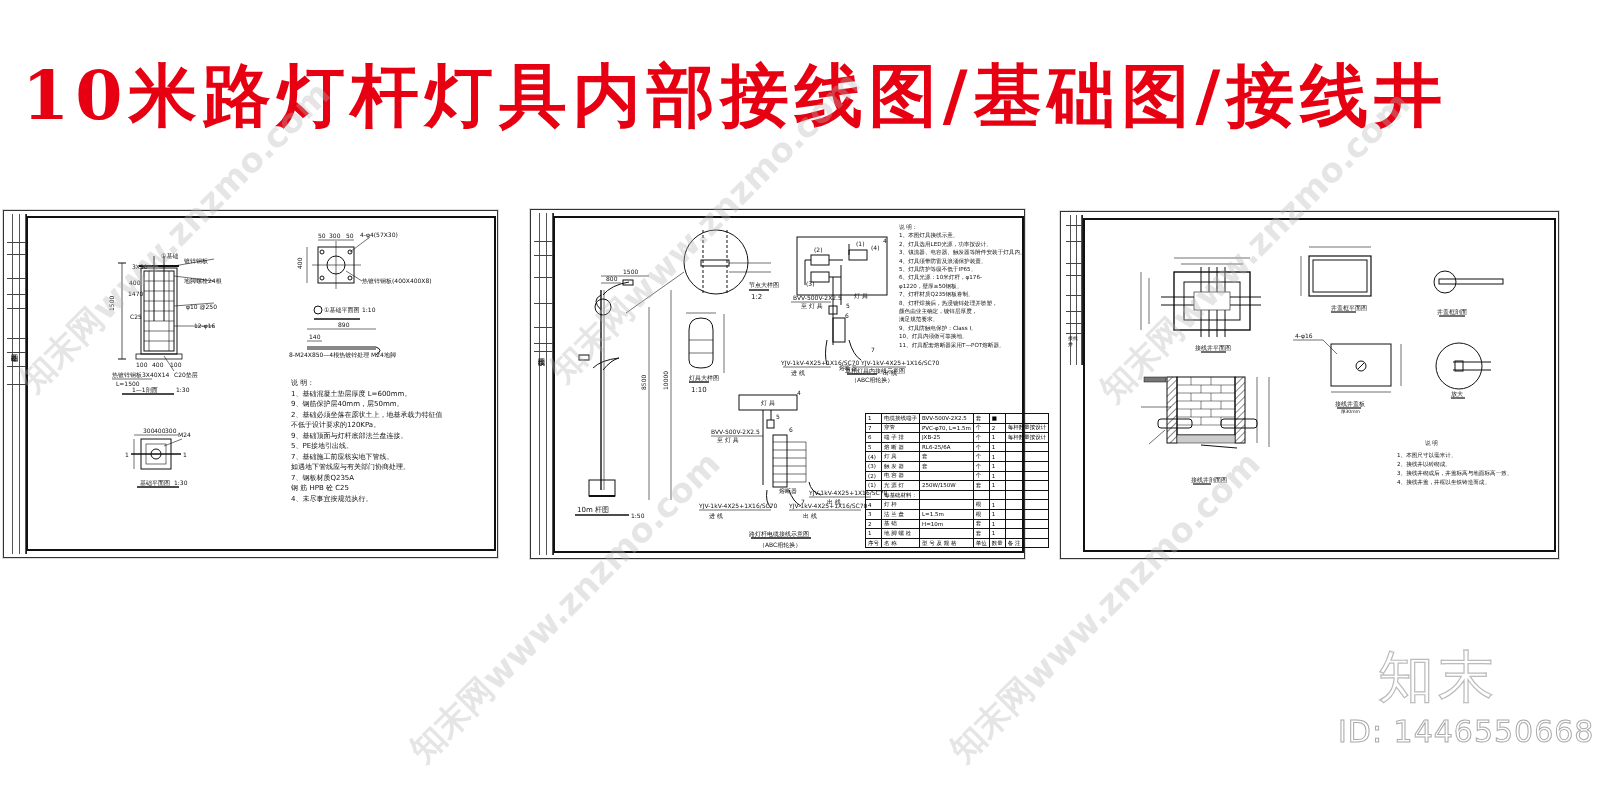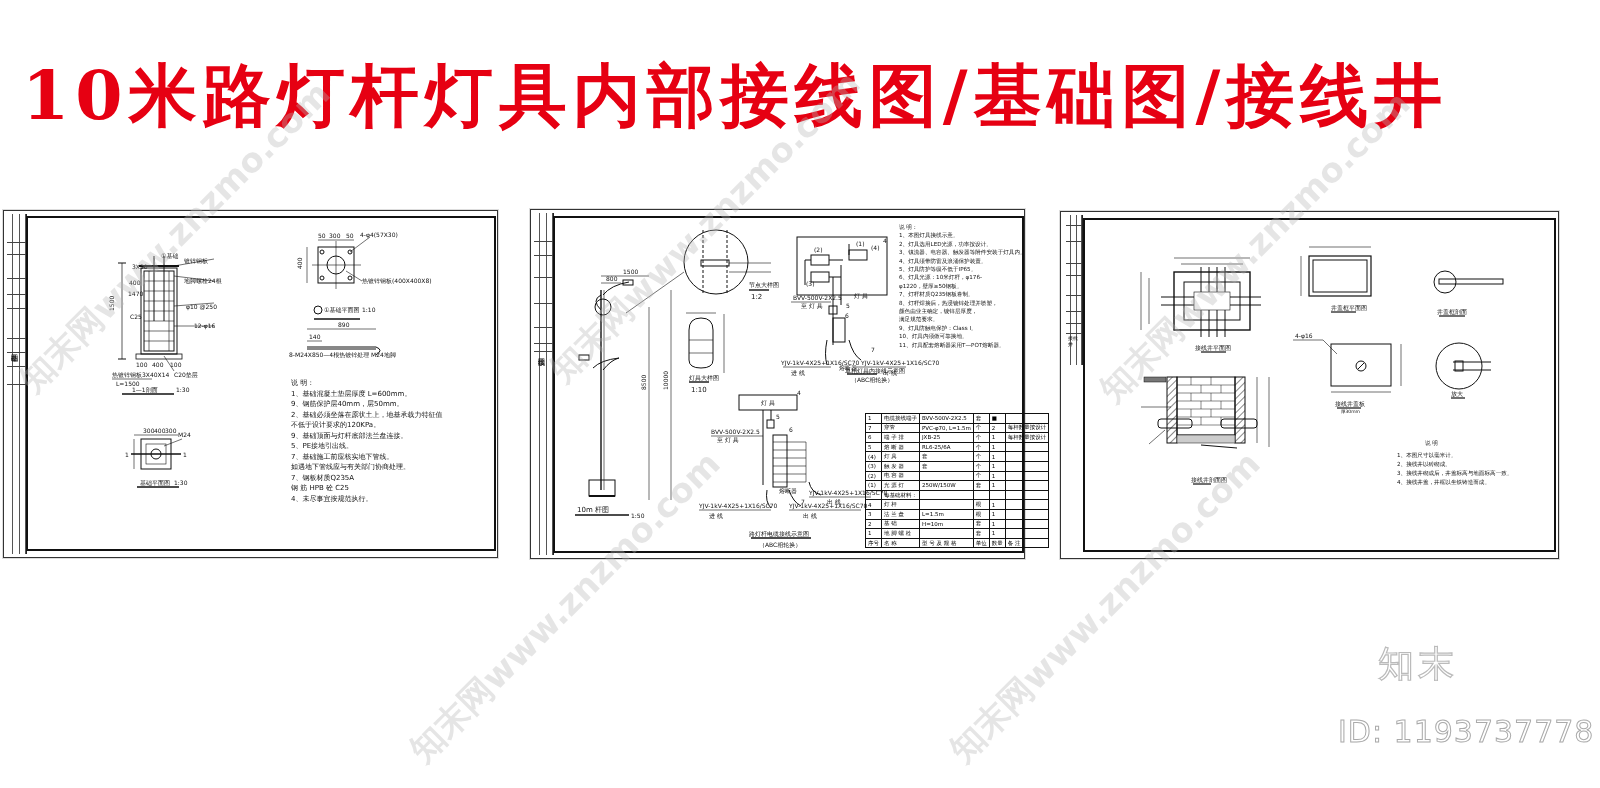--- a/index.html
+++ b/index.html
@@ -13,21 +13,21 @@
   .strip .hl { position:absolute; left:0; right:0; border-top:1px solid #444; }
   .strip .lbl { position:absolute; left:2px; font-size:7px; writing-mode:vertical-rl; color:#111; }
   svg { position:absolute; left:0; top:0; overflow:visible; }
   .tiny { font-size:6px; fill:#111; font-family:"DejaVu Sans", sans-serif; }
   .small { font-size:7px; fill:#111; font-family:"DejaVu Sans", sans-serif; }
   .notes { position:absolute; font-size:7px; color:#111; line-height:10.5px; white-space:nowrap; font-family:"DejaVu Sans", sans-serif; }
   .notes .hd { font-weight:normal; }
   .table { position:absolute; border-collapse:collapse; font-size:5.5px; font-family:"DejaVu Sans", sans-serif; }
   .table td { border:1px solid #111; padding:0 2px; height:8.6px; white-space:nowrap; overflow:hidden; }
   .wm { position:absolute; color:rgba(180,180,180,0.35); font-size:34px; font-weight:bold; transform:rotate(-45deg); transform-origin:left top; white-space:nowrap; pointer-events:none; font-family:"DejaVu Sans", sans-serif; }
-  .logo { position:absolute; left:1378px; top:640px; font-size:36px; color:#fff; -webkit-text-stroke:1.2px #bbb; letter-spacing:4px; font-family:"DejaVu Sans", sans-serif; }
+  .logo { position:absolute; left:1378px; top:640px; font-size:56px; color:#fff; -webkit-text-stroke:1.2px #bbb; letter-spacing:4px; font-family:"DejaVu Sans", sans-serif; }
   .idtext { position:absolute; left:1338px; top:714px; font-size:30px; color:#fff; -webkit-text-stroke:1px #aaa; letter-spacing:1px; font-family:"DejaVu Sans", sans-serif; }
 </style>
 </head>
 <body>
 
 <div class="title">10米路灯杆灯具内部接线图/基础图/接线井</div>
 
 <div class="sheet" style="left:3px;top:210px;width:493px;height:346px;">
   <div class="strip" style="left:3px;top:3px;width:19px;height:340px;">
     <div class="cells">
@@ -591,13 +591,13 @@
   </div>
 </div>
 
 <div class="wm" style="left:10px;top:370px;">知末网www.znzmo.com</div>
 <div class="wm" style="left:400px;top:740px;">知末网www.znzmo.com</div>
 <div class="wm" style="left:940px;top:740px;">知末网www.znzmo.com</div>
 <div class="wm" style="left:1090px;top:380px;">知末网www.znzmo.com</div>
 <div class="wm" style="left:540px;top:360px;">知末网www.znzmo.com</div>
 
 <div class="logo">知末</div>
-<div class="idtext">ID: 1193737778</div>
+<div class="idtext">ID: 1446550668</div>
 
 </body></html>

